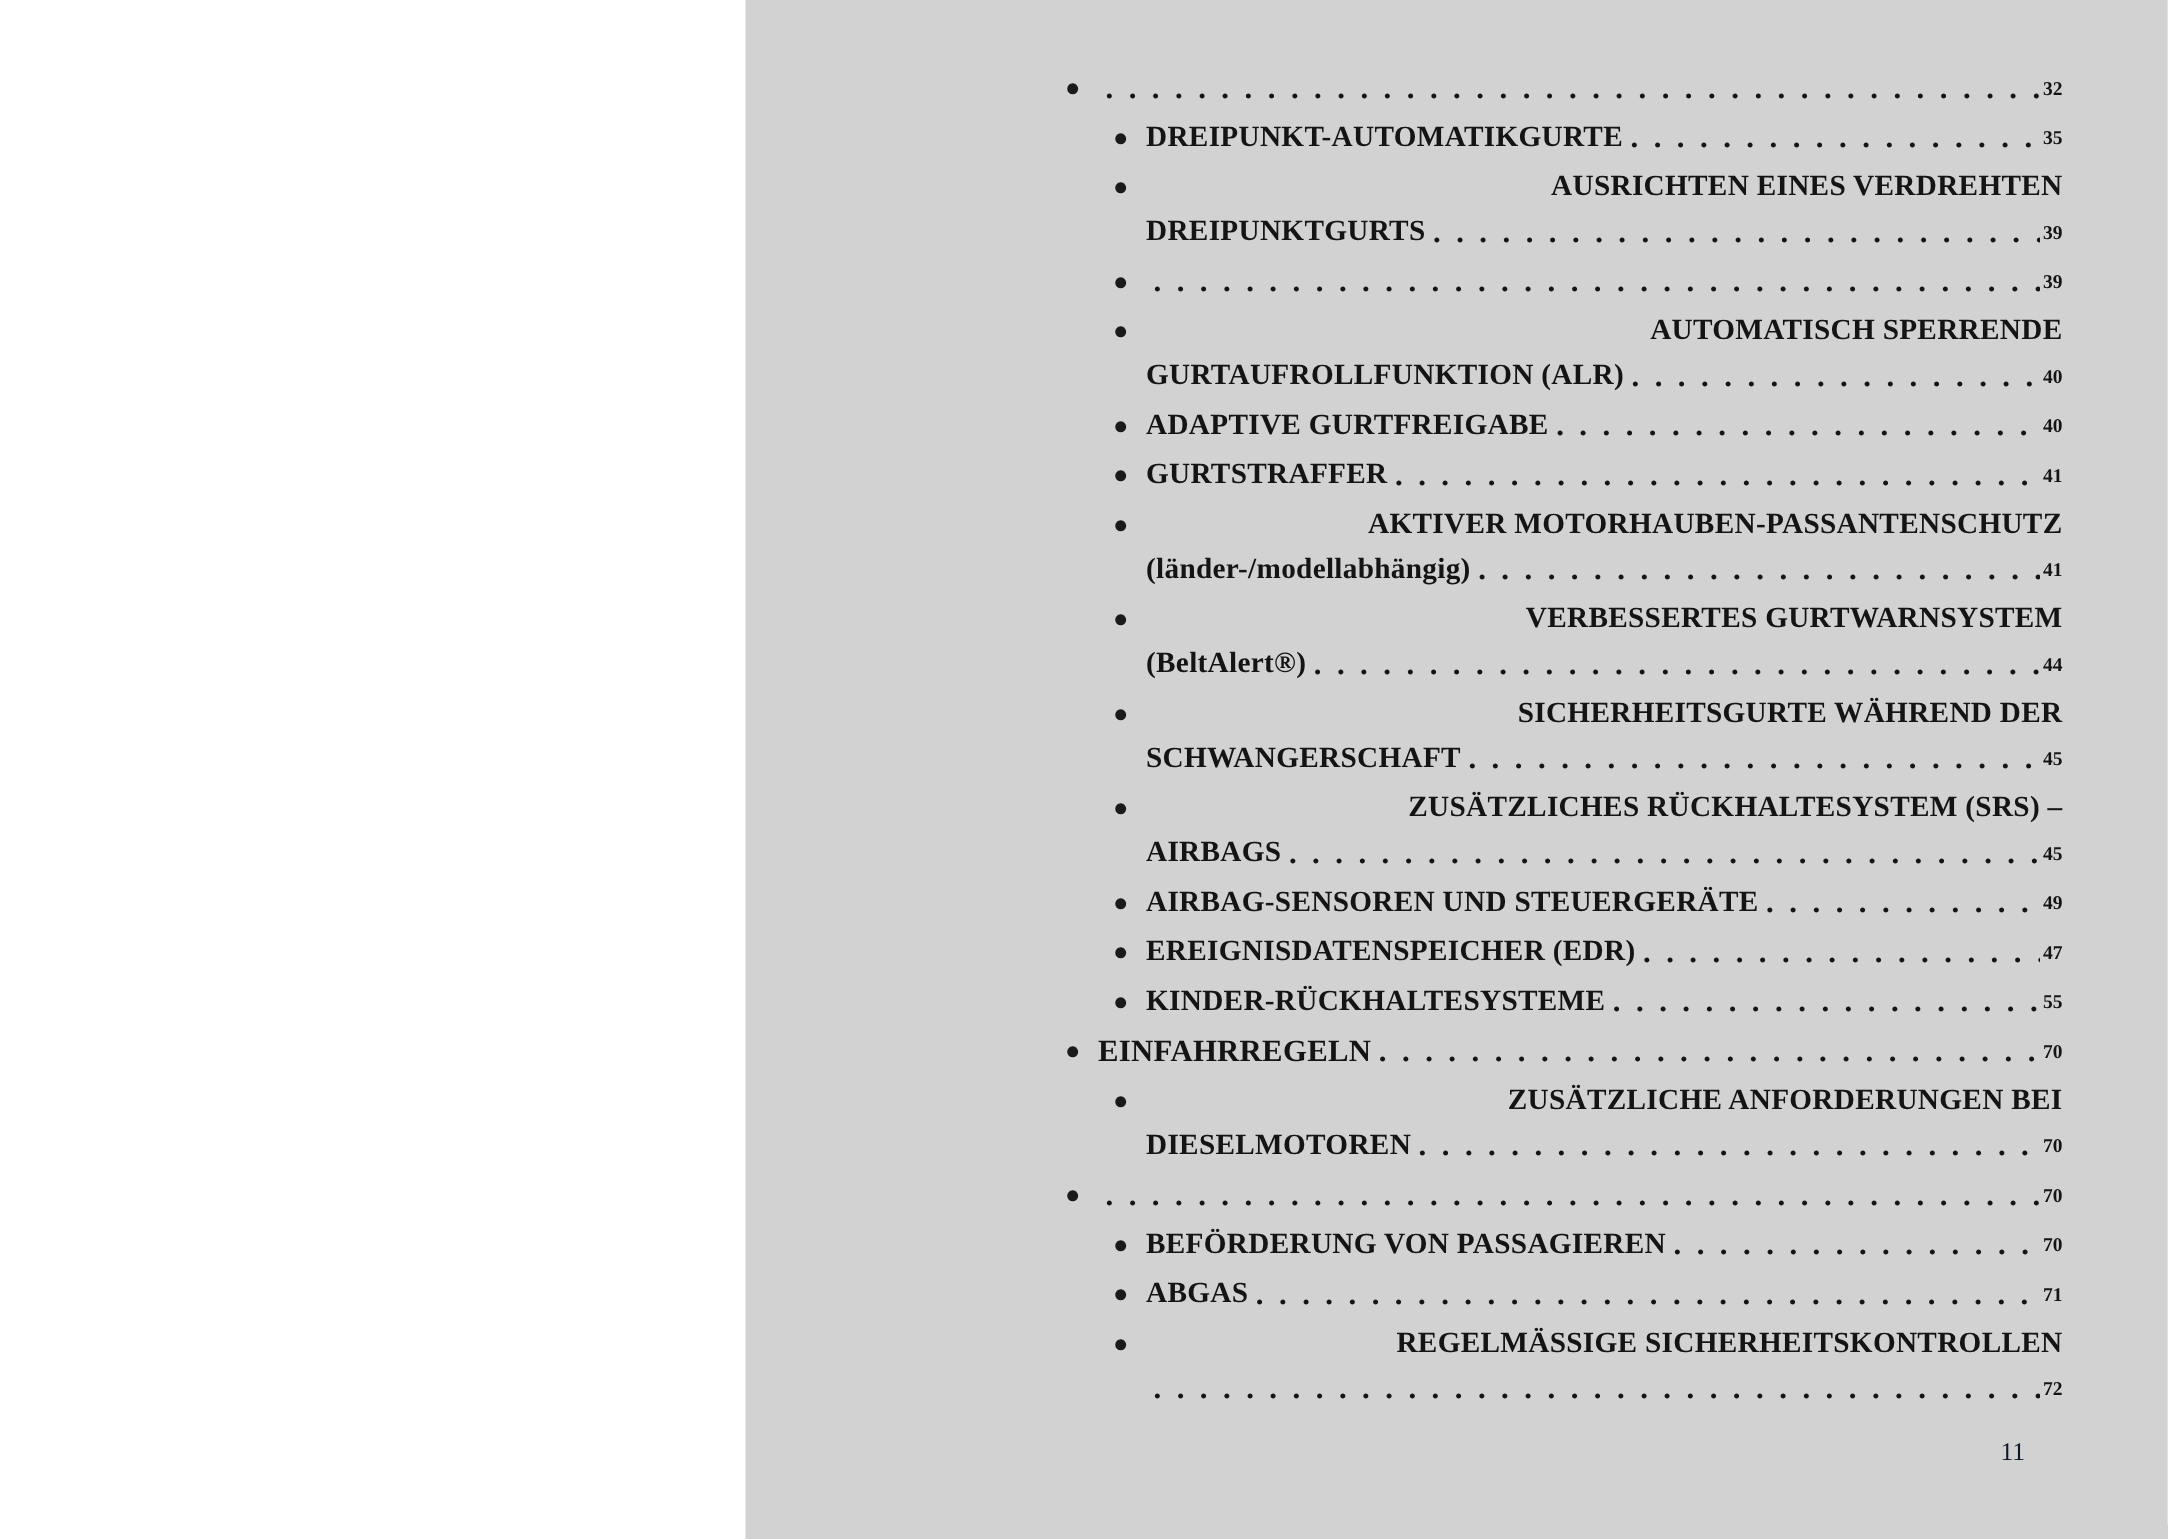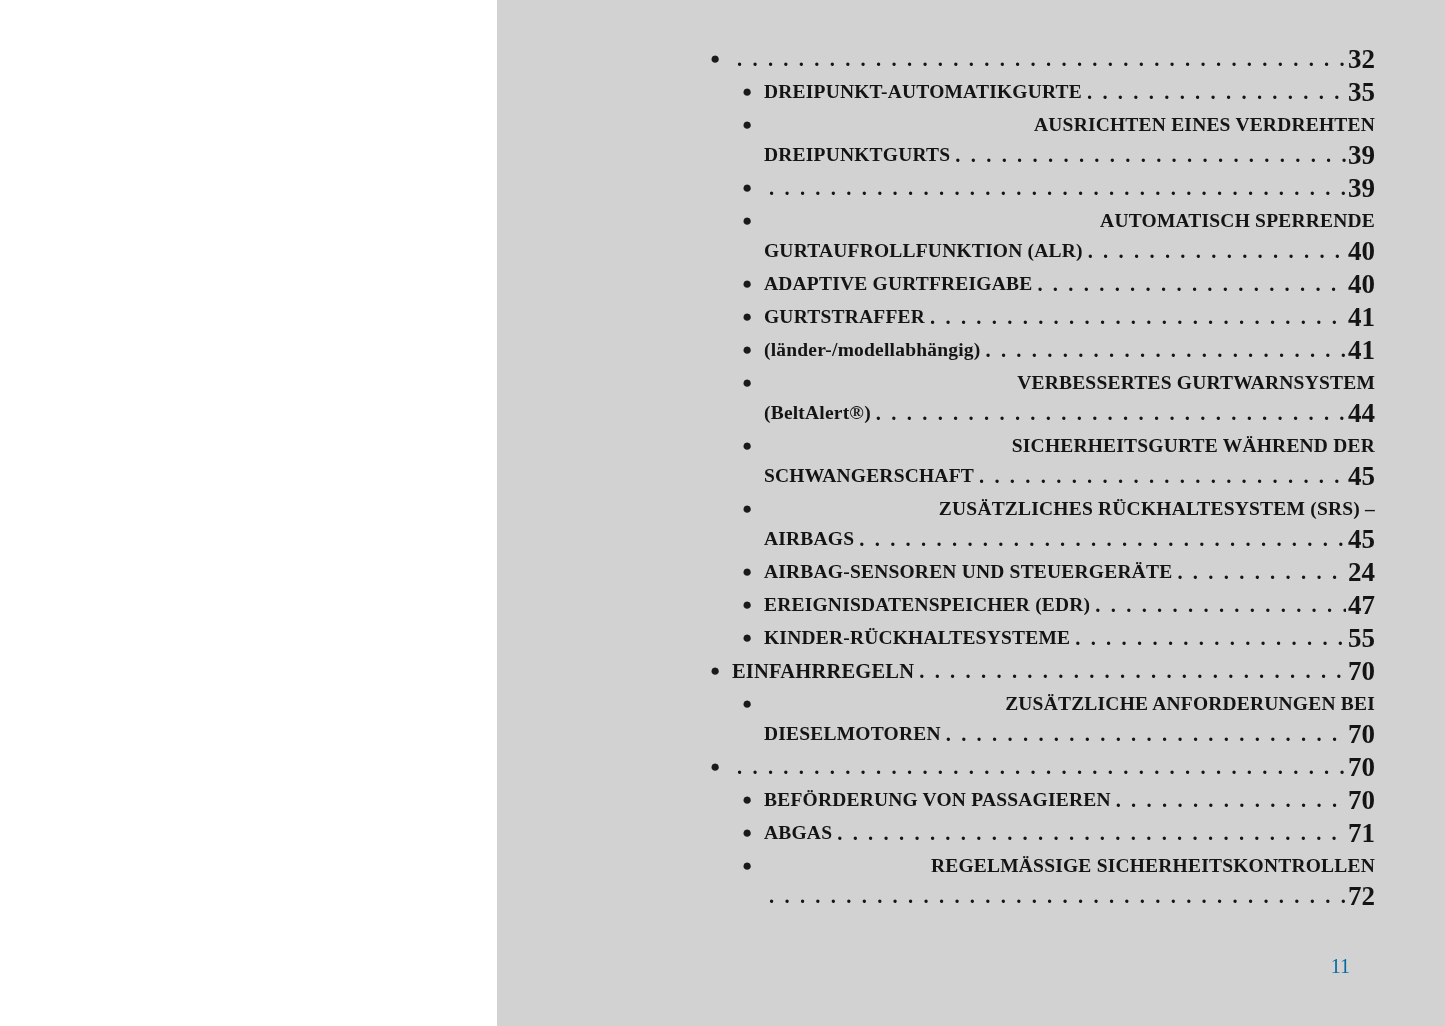--- a/index.html
+++ b/index.html
@@ -87,33 +87,33 @@
     font-weight: bold;
     font-size: 20.5px;
     color: #141414;
     letter-spacing: 2.6px;
     margin: 0 2px 0 5px;
     min-width: 8px;
   }
   .page-num {
     flex: 0 0 auto;
     font-weight: bold;
-    font-size: 27px;
+    font-size: 13px;
     color: #141414;
     white-space: nowrap;
   }
   .cont-line {
     line-height: 30px;
   }
   .folio {
     position: absolute;
     right: 95px;
     bottom: 48px;
-    font-size: 20px;
-    color: #0369a1;
+    font-size: 17px;
+    color: #0f172a;
     font-family: "Liberation Serif", serif;
   }
 </style>
 </head>
 <body>
 
 <div class="page">
   <div class="left-blank"></div>
   <div class="right-panel">
     <div class="toc" id="toc-list">
@@ -183,20 +183,21 @@
             <div class="entry-line">
               <span class="entry-text">GURTSTRAFFER</span>
               <span class="dots">. . . . . . . . . . . . . . . . . . . . . . . . . . . . . . . . . . . . . . . . . . . . . . . . . . . . .</span>
               <span class="page-num">41</span>
             </div>
           </div>
         </div>
         <div class="toc-entry level-2">
           <span class="bullet">●</span>
           <div class="entry-body">
+            <div class="cont-line entry-text">AKTIVER MOTORHAUBEN-PASSANTENSCHUTZ</div>
             <div class="entry-line">
               <span class="entry-text">(länder-/modellabhängig)</span>
               <span class="dots">. . . . . . . . . . . . . . . . . . . . . . . . . . . . . . . . . . . . . . . . . . . . . . . . . . . . .</span>
               <span class="page-num">41</span>
             </div>
           </div>
         </div>
         <div class="toc-entry level-2">
           <span class="bullet">●</span>
           <div class="entry-body">
@@ -229,21 +230,21 @@
               <span class="page-num">45</span>
             </div>
           </div>
         </div>
         <div class="toc-entry level-2">
           <span class="bullet">●</span>
           <div class="entry-body">
             <div class="entry-line">
               <span class="entry-text">AIRBAG-SENSOREN UND STEUERGERÄTE</span>
               <span class="dots">. . . . . . . . . . . . . . . . . . . . . . . . . . . . . . . . . . . . . . . . . . . . . . . . . . . . .</span>
-              <span class="page-num">24</span>
+              <span class="page-num">49</span>
             </div>
           </div>
         </div>
         <div class="toc-entry level-2">
           <span class="bullet">●</span>
           <div class="entry-body">
             <div class="entry-line">
               <span class="entry-text">EREIGNISDATENSPEICHER (EDR)</span>
               <span class="dots">. . . . . . . . . . . . . . . . . . . . . . . . . . . . . . . . . . . . . . . . . . . . . . . . . . . . .</span>
               <span class="page-num">47</span>

